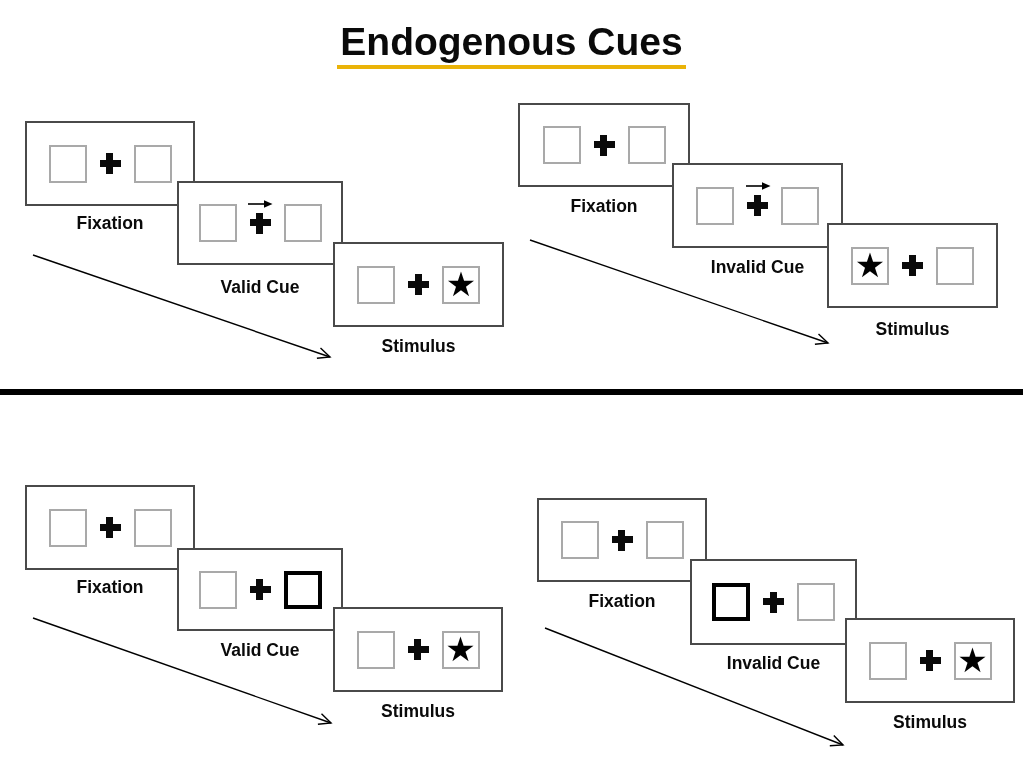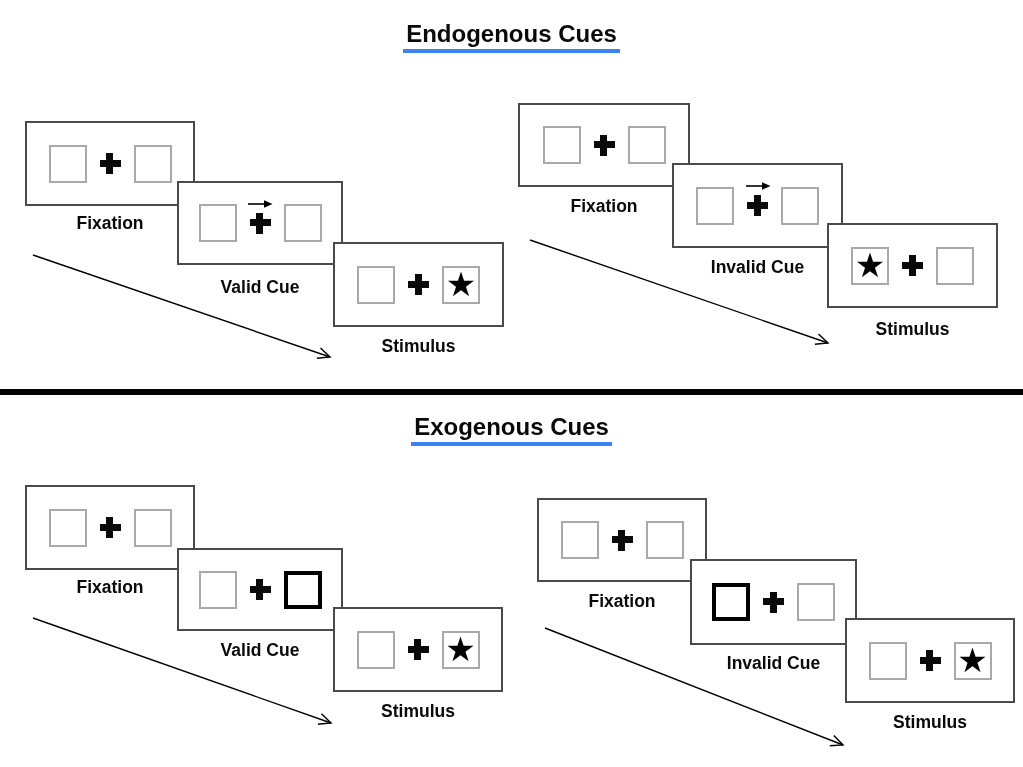--- a/index.html
+++ b/index.html
@@ -1,21 +1,21 @@
 <!DOCTYPE html>
 <html><head>
 <meta charset="utf-8">
 <style>
   * { margin:0; padding:0; box-sizing:border-box; }
   html,body { width:1023px; height:767px; background:#ffffff; }
   body { font-family:"Liberation Sans", sans-serif; position:relative; overflow:hidden; }
   .stage { position:absolute; left:0; top:0; width:1023px; height:767px; }
   .title-row { position:absolute; left:0; width:1023px; text-align:center; }
-  .title-text { display:inline-block; font-weight:bold; font-size:24px; color:#0a0a0a;
-                border-bottom:4px solid #3b82f6; padding:0 3px 1px 3px; }
+  .title-text { display:inline-block; font-weight:bold; font-size:39px; color:#0a0a0a;
+                border-bottom:4px solid #eab308; padding:0 3px 1px 3px; }
   .divider { position:absolute; left:0; top:389px; width:1023px; height:6px; background:#000; }
   .panel { position:absolute; background:#fff; border:2px solid #4a4a4a;
            display:flex; align-items:center; justify-content:center; gap:13px; }
   .sq { width:38px; height:38px; background:#fff; border:2px solid #a9a9a9;
         display:flex; align-items:center; justify-content:center; }
   .sq.bold { border:4px solid #000; }
   .cstack { position:relative; width:21px; height:21px; }
   .plus { position:absolute; left:0; top:0; right:0; bottom:0;
           background: linear-gradient(#0a0a0a,#0a0a0a) center/100% 34% no-repeat,
                       linear-gradient(#0a0a0a,#0a0a0a) center/34% 100% no-repeat; }
@@ -27,23 +27,20 @@
 </style>
 </head>
 <body>
 
 <div class="stage">
 
   <div class="title-row" style="top:20px">
     <span class="title-text">Endogenous Cues</span>
   </div>
   <div class="divider"></div>
-  <div class="title-row" style="top:413px">
-    <span class="title-text">Exogenous Cues</span>
-  </div>
 
   <div>
     <div class="panel" style="left:25px;top:121px;width:170px;height:85px">
       <div class="sq"></div>
       <div class="cstack">
         <div class="plus"></div>
       </div>
       <div class="sq"></div>
     </div>
     <div class="plabel" style="left:25px;top:213px;width:170px">Fixation</div>

